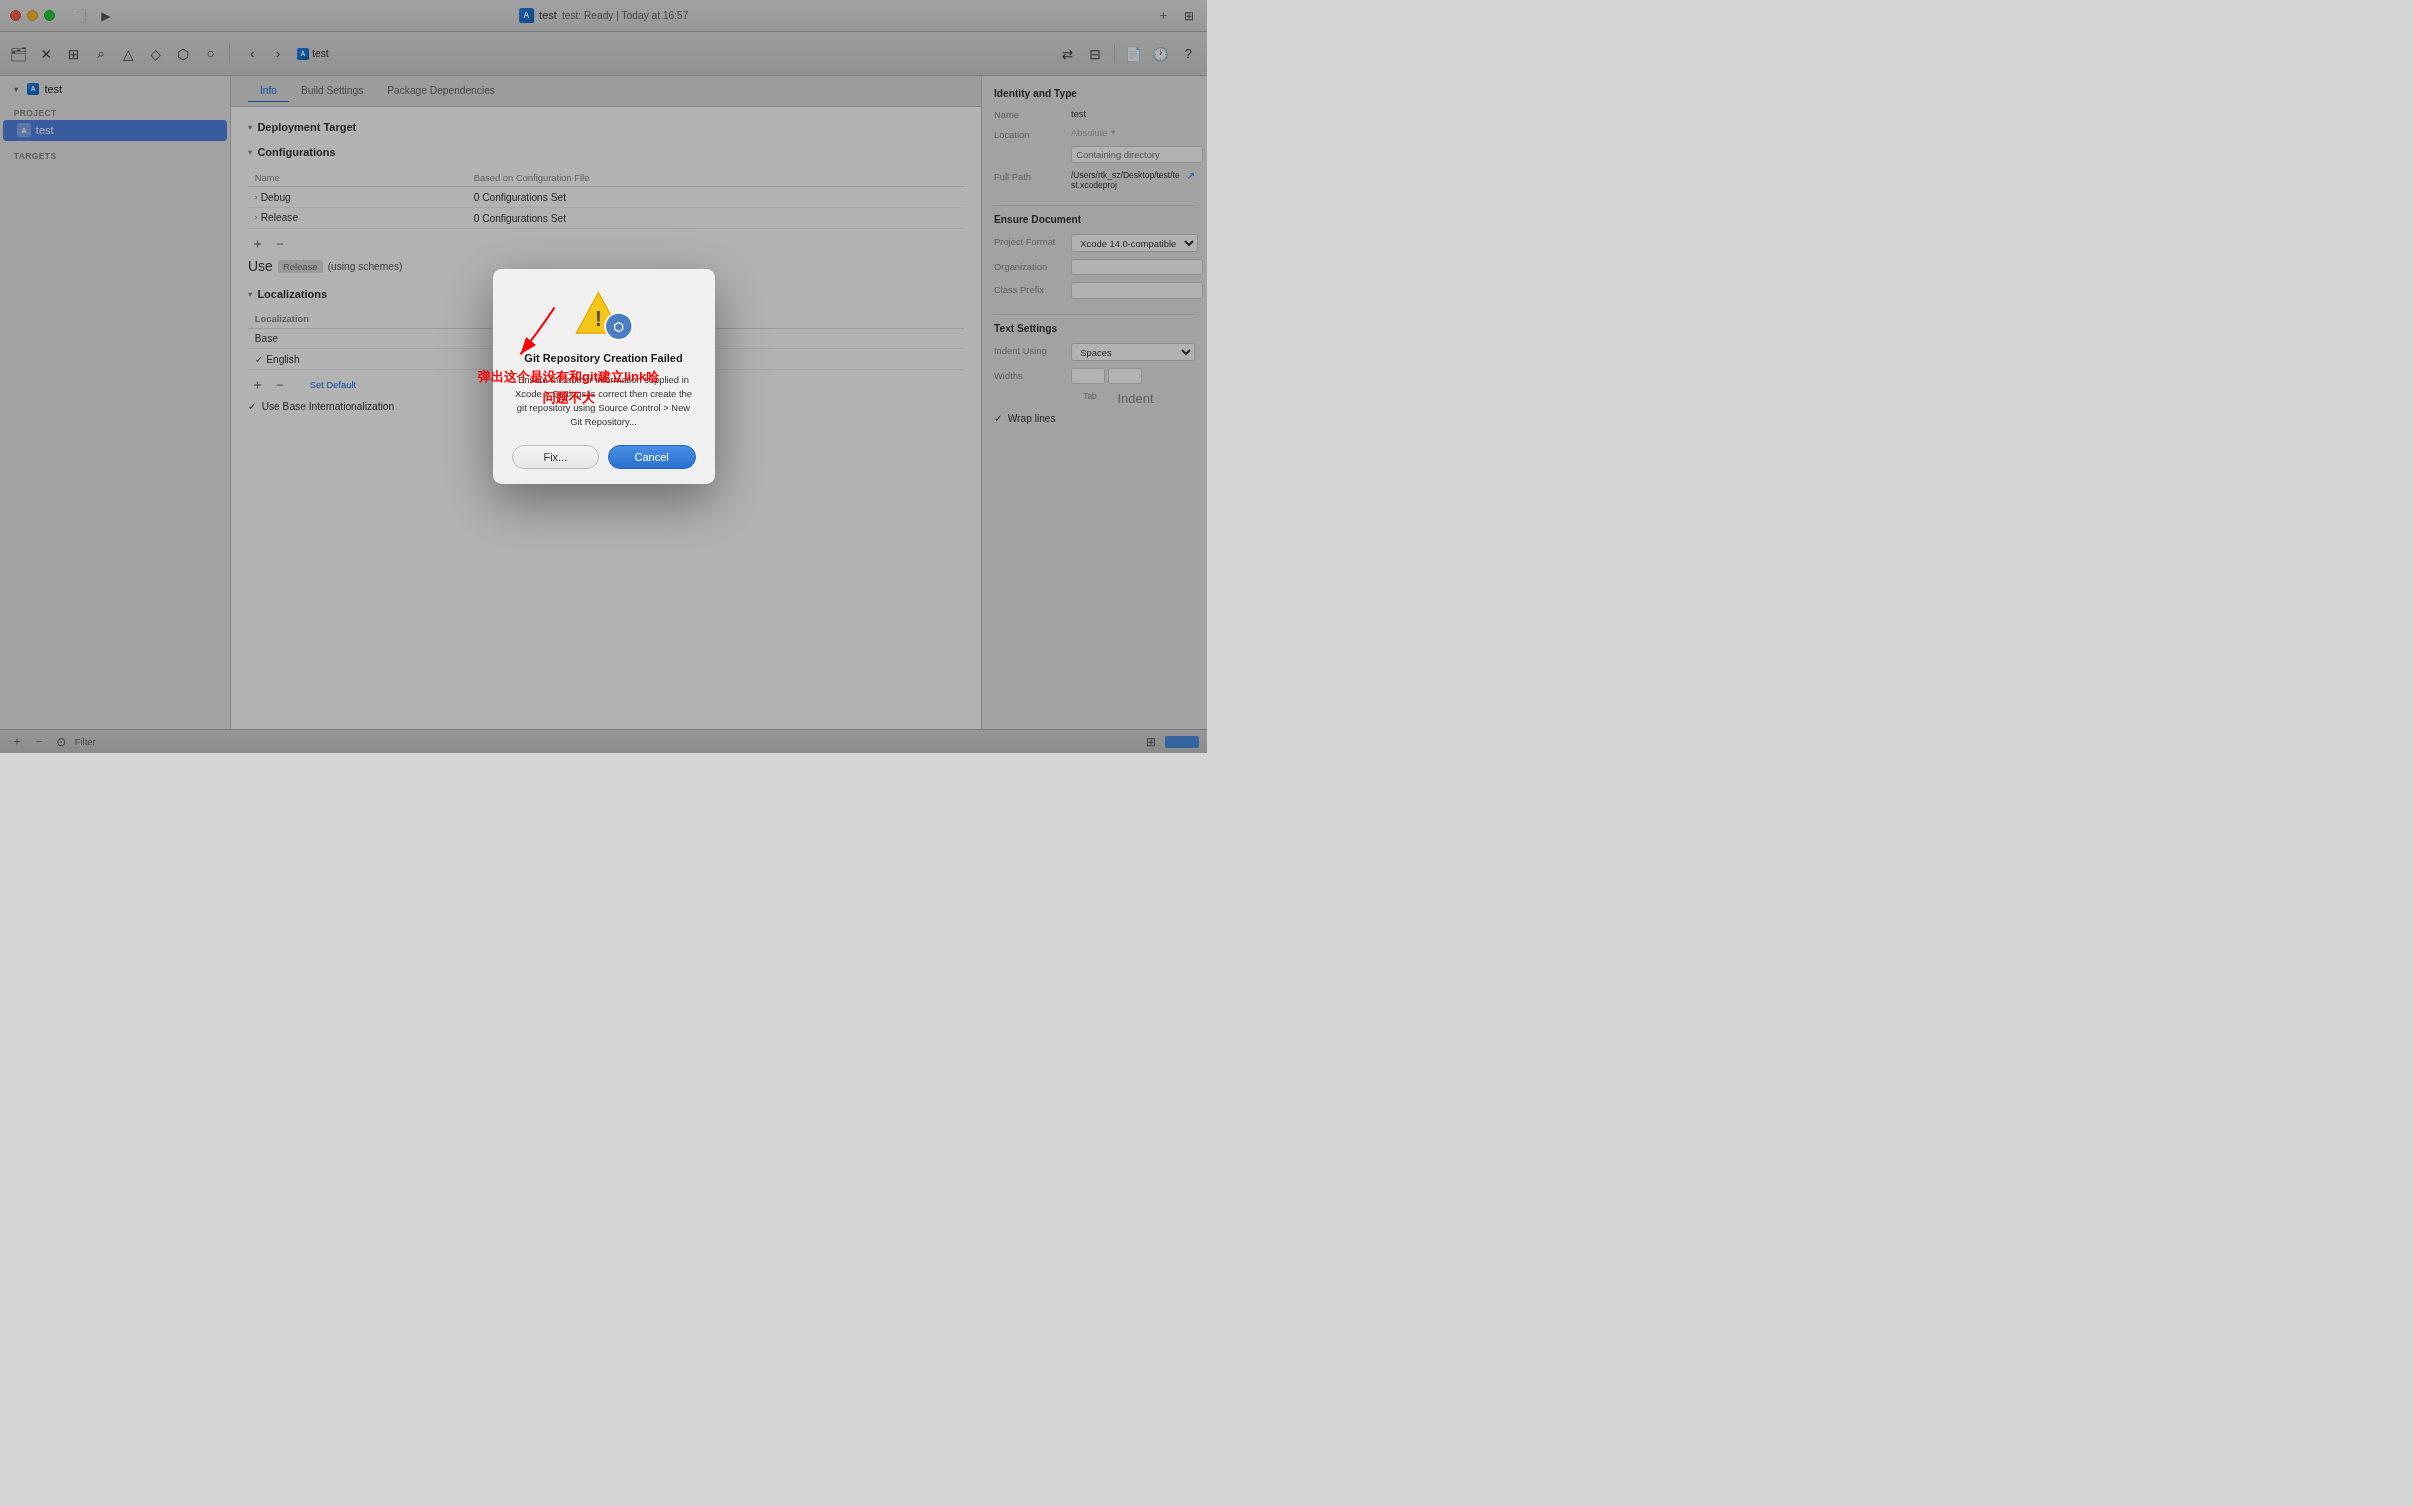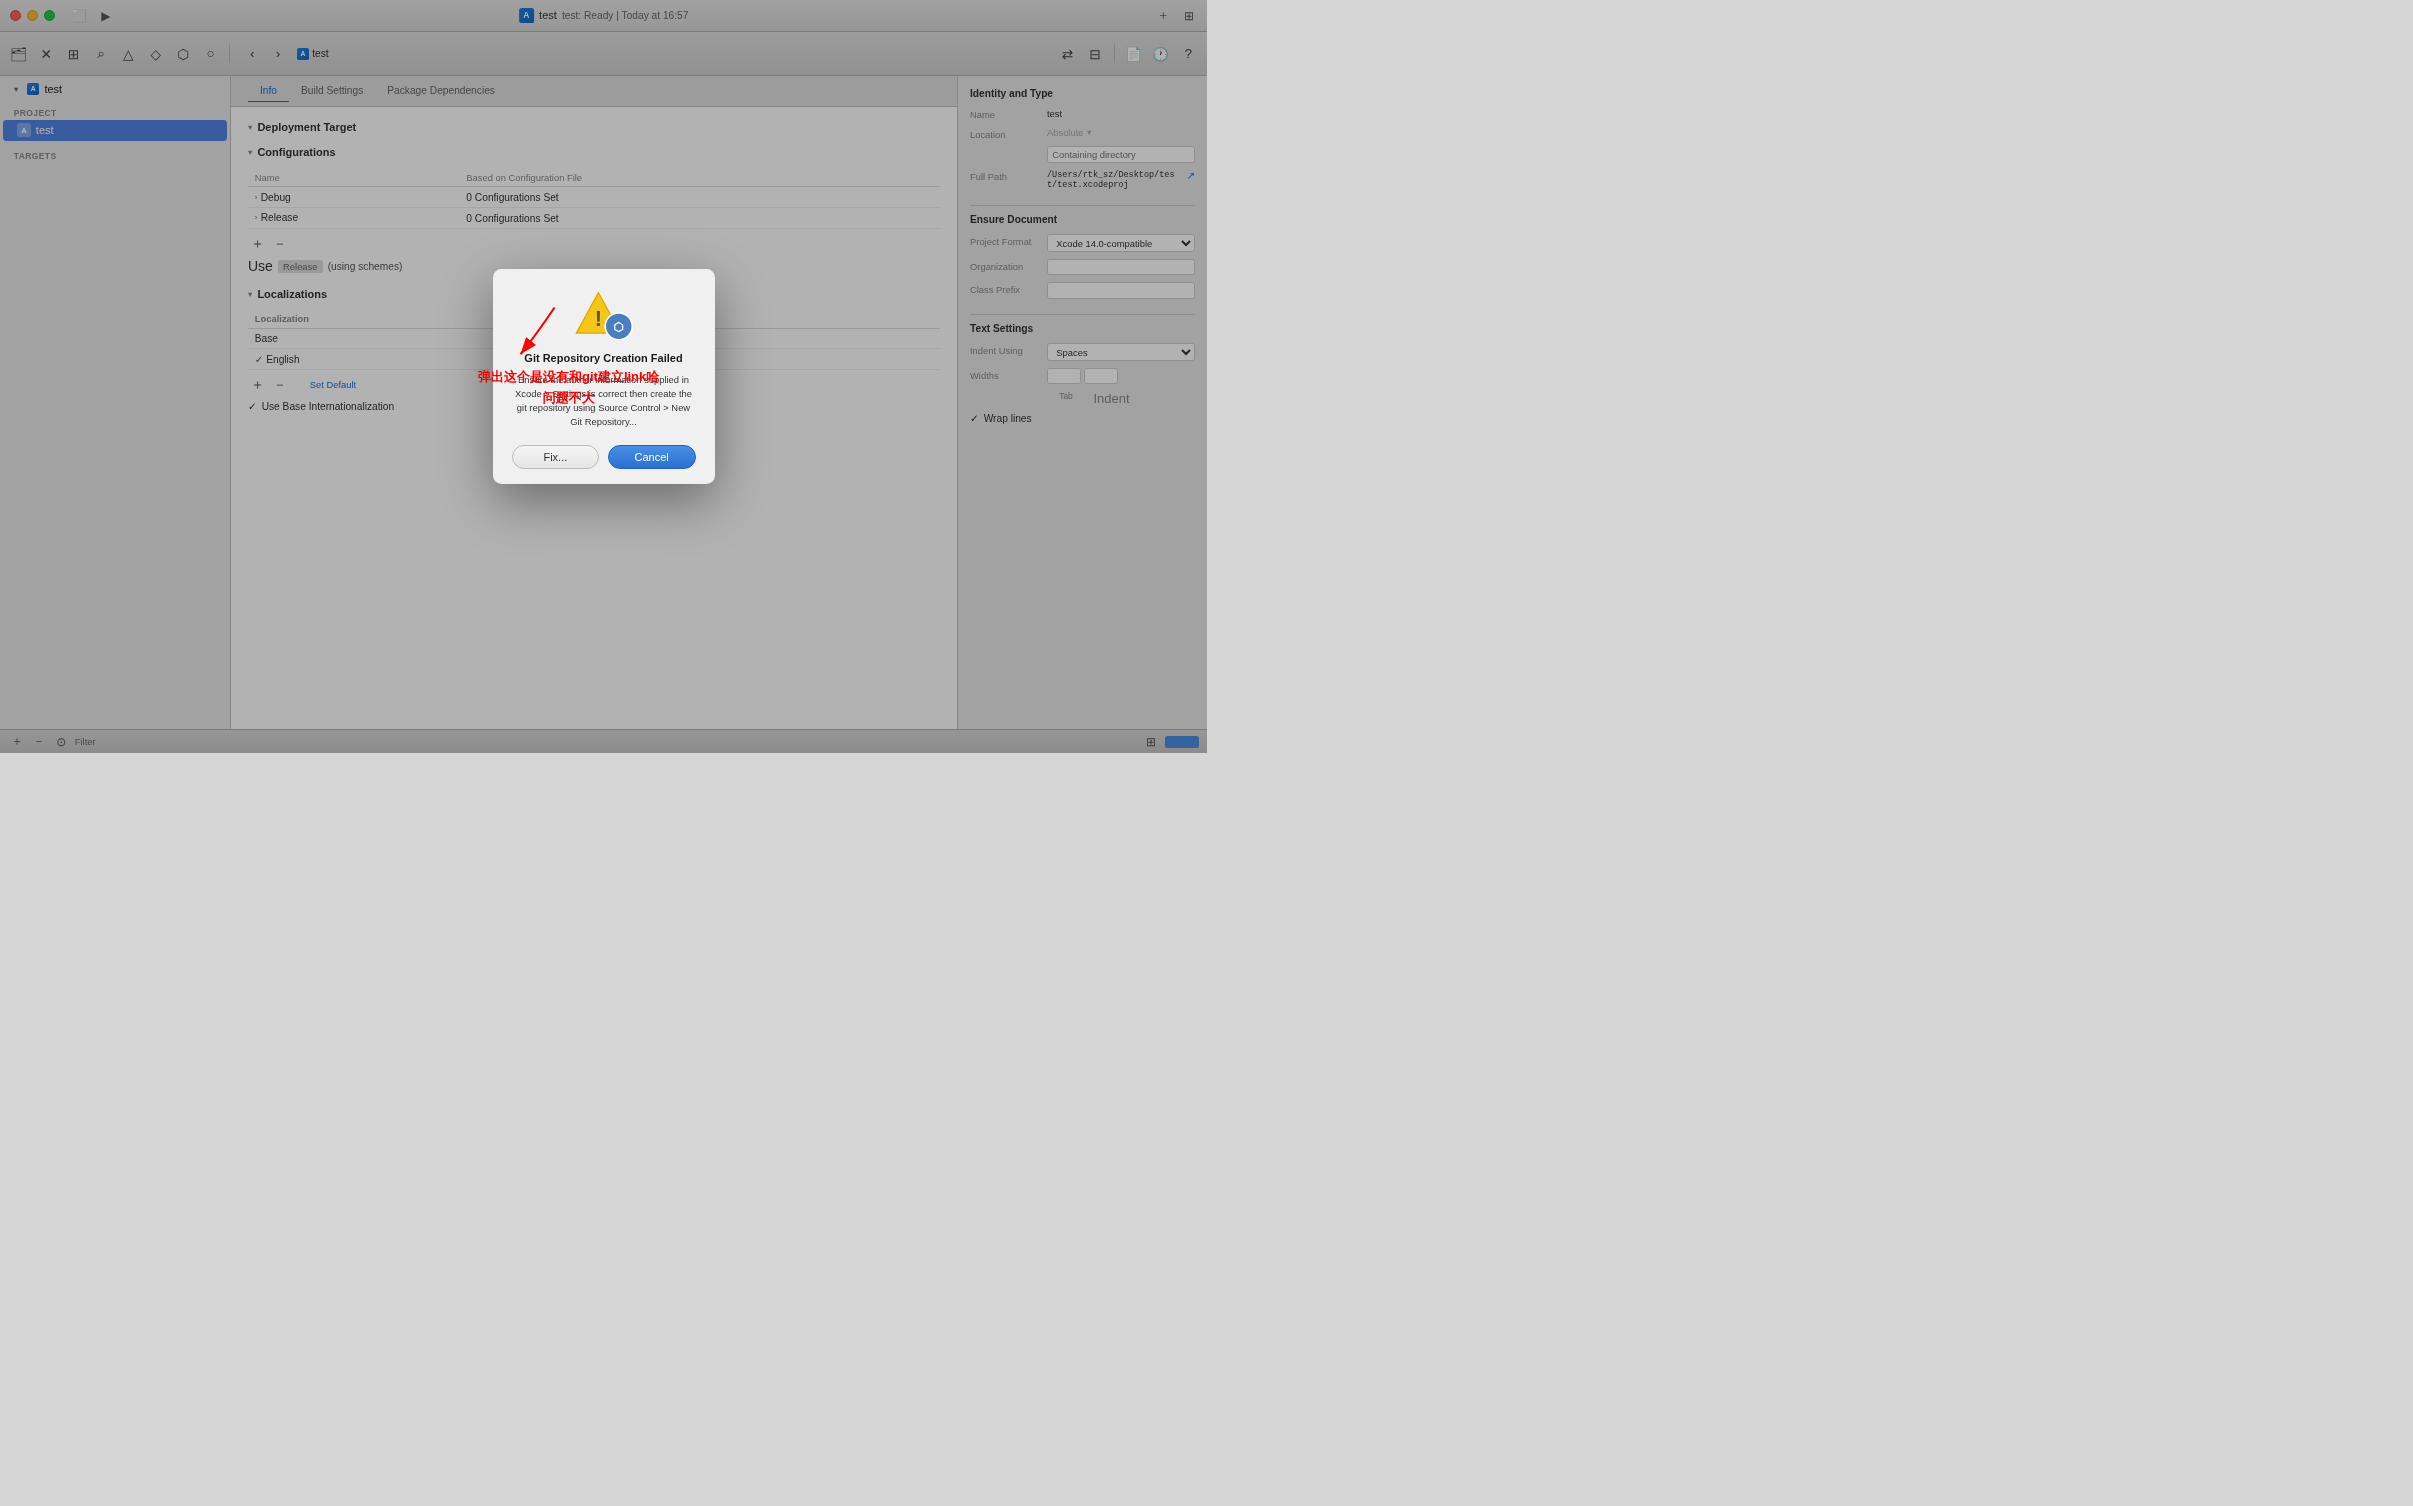--- a/index.html
+++ b/index.html
@@ -417,21 +417,21 @@
       display: flex;
       align-items: center;
       gap: 5.1px;
       margin-top: 6.8px;
       font-size: 10.2px;
       color: #333;
     }
 
     
     .right-panel {
-      width: 250px;
+      width: 226px;
       background: #e8e8e8;
       border-left: 0.9px solid #c0c0c0;
       padding: 12px;
       overflow-y: auto;
       flex-shrink: 0;
     }
     .right-panel-section {
       margin-bottom: 15.4px;
     }
     .right-panel-section-title {
@@ -482,21 +482,20 @@
       gap: 3.4px;
     }
     .location-placeholder {
       font-size: 9.4px;
       color: #aaa;
     }
     .full-path-value {
       font-size: 8.5px;
       color: #333;
       word-break: break-all;
-      font-family: Liberation Mono, monospace;
     }
     .right-divider {
       height: 0.9px;
       background: #ccc;
       margin: 8.5px 0;
     }
     .indent-field {
       display: flex;
       align-items: center;
       gap: 3.4px;

